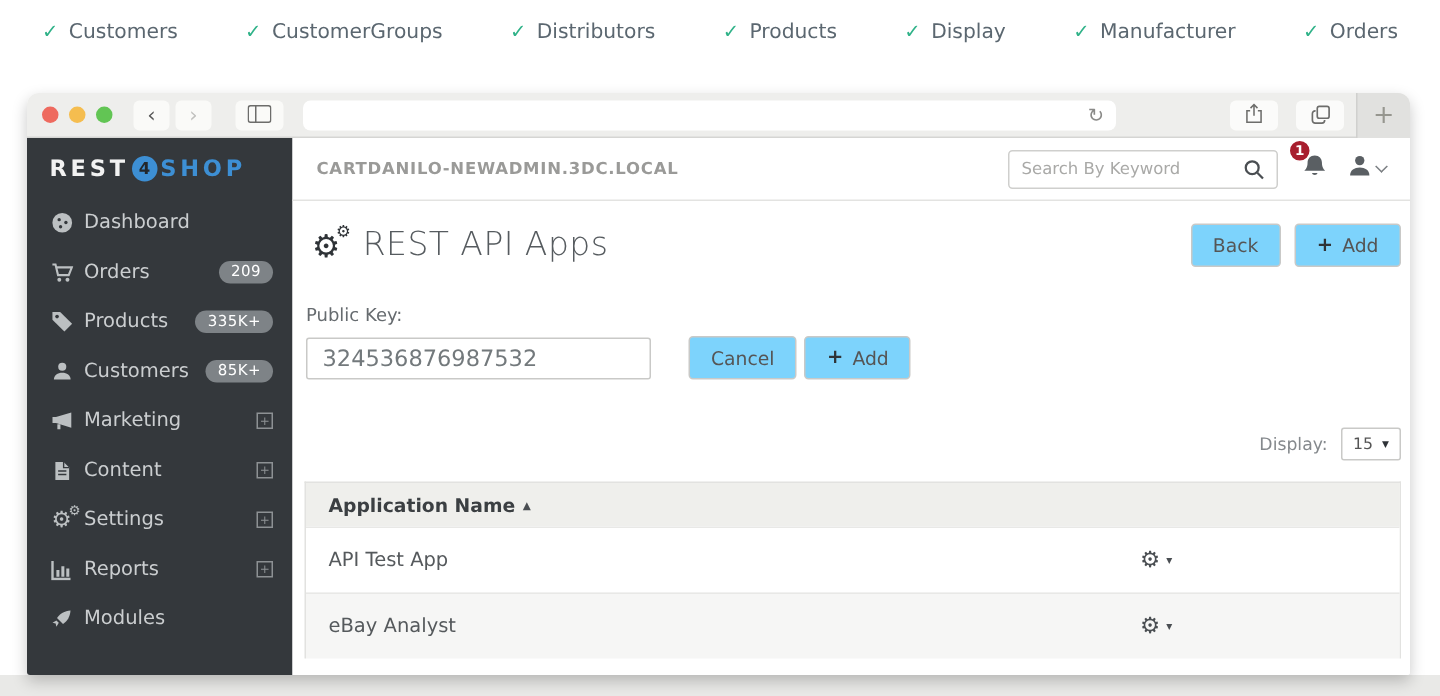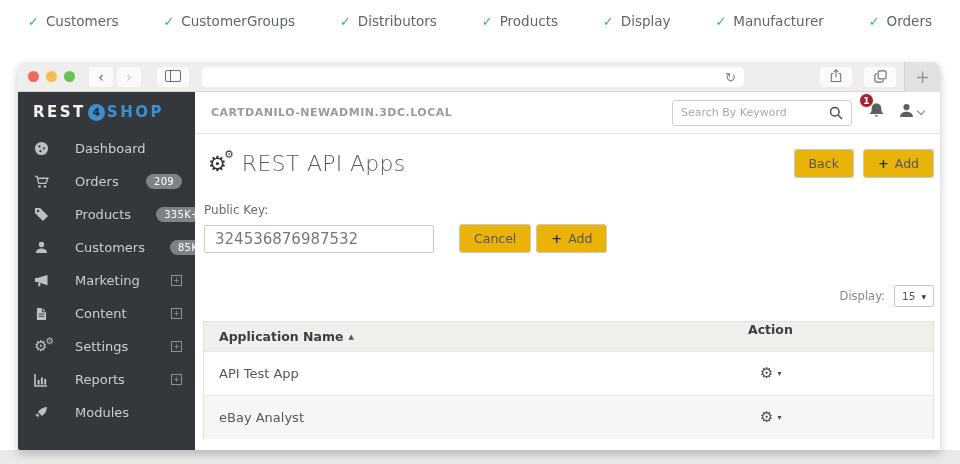--- a/index.html
+++ b/index.html
@@ -45,21 +45,21 @@
 
   
   .sidebar { width:177px; background:#34383c; display:flex; flex-direction:column; flex:none; }
   .logo { height:40px; display:flex; align-items:center; padding-left:15px;
     font-weight:bold; font-size:15px; letter-spacing:2.5px; }
   .logo-shift { color:#f2f2f2; }
   .logo-4 { width:17px; height:17px; border-radius:50%; background:#3d8fd4; color:#23272b;
     display:inline-flex; align-items:center; justify-content:center; font-size:11px;
     letter-spacing:0; margin:0 2px; flex:none; }
   .logo-shop { color:#3d8fd4; }
-  .side-item { height:33px; display:flex; align-items:center; padding:0 13px 0 14px; gap:25px;
+  .side-item { height:33px; display:flex; align-items:center; padding:0 13px 0 14px; gap:6px;
     font-size:13px; color:#cbced0; cursor:pointer; }
   .si-icon { width:18px; display:flex; justify-content:center; color:#bcc0c2; flex:none; }
   .si-label { flex:1; white-space:nowrap; }
   .si-badge { background:#7e8387; color:#fff; font-size:10px; font-weight:normal;
     padding:2px 8px; border-radius:9px; letter-spacing:.3px; }
   .si-expand { width:11px; height:11px; border:1px solid #8d9194; color:#8d9194;
     display:flex; align-items:center; justify-content:center; font-size:8px; line-height:1; }
   .gear-glyph { font-size:15px; line-height:1; }
   .gear-pair { position:relative; display:inline-block; }
   .gear-pair .gear-sm { position:absolute; font-size:9px; top:-3px; right:-6px; }
@@ -85,21 +85,21 @@
     transform:rotate(45deg); margin-top:-4px; }
 
   .content { flex:1; padding:15px 6px 0 8px; position:relative; }
 
   .title-row { display:flex; align-items:center; padding-left:5px; }
   .title-icon { position:relative; color:#2f3337; margin-right:15px; }
   .title-icon .gear-lg { font-size:21px; }
   .title-icon .gear-sm { position:absolute; font-size:11px; top:-4px; right:-7px; }
   .page-title { font-size:22px; font-weight:300; color:#565b5f; letter-spacing:.3px; }
   .title-buttons { margin-left:auto; display:flex; gap:9px; }
-  .btn { height:29px; padding:0 14px; background:#eab308; border:1px solid #c9c9c7; border-radius:3px;
+  .btn { height:29px; padding:0 14px; background:#7dd3fc; border:1px solid #c9c9c7; border-radius:3px;
     font-size:12.5px; color:#555; display:flex; align-items:center; gap:6px; cursor:pointer;
     font-family:inherit; }
   .btn-plus { font-weight:bold; font-size:13px; color:#2f3337; }
 
   .pk-section { margin-top:25px; padding-left:1px; }
   .pk-label { font-size:12px; color:#666b6f; margin-bottom:7px; }
   .pk-row { display:flex; align-items:center; }
   .pk-input { width:230px; height:28px; border:1px solid #c9c9c7; border-radius:2px;
     padding:0 10px; font-size:15px; color:#73797c; font-family:inherit; outline:none; }
   .pk-cancel { margin-left:25px; }
@@ -393,21 +393,20 @@
             <span class="select-caret">▼</span>
           </span>
         </div>
 
         <div class="table">
           <div class="t-header">
             <span class="t-col-name">
               <span>Application Name</span>
               <span class="sort-arrow">▲</span>
             </span>
-            <span class="t-col-action">Action</span>
           </div>
 
           <div class="t-row">
             <span class="t-col-name">API Test App</span>
             <span class="t-col-action">
               <span class="action-trigger">
                 <span class="action-gear">⚙</span>
                 <span class="action-caret">▾</span>
               </span>
             </span>

